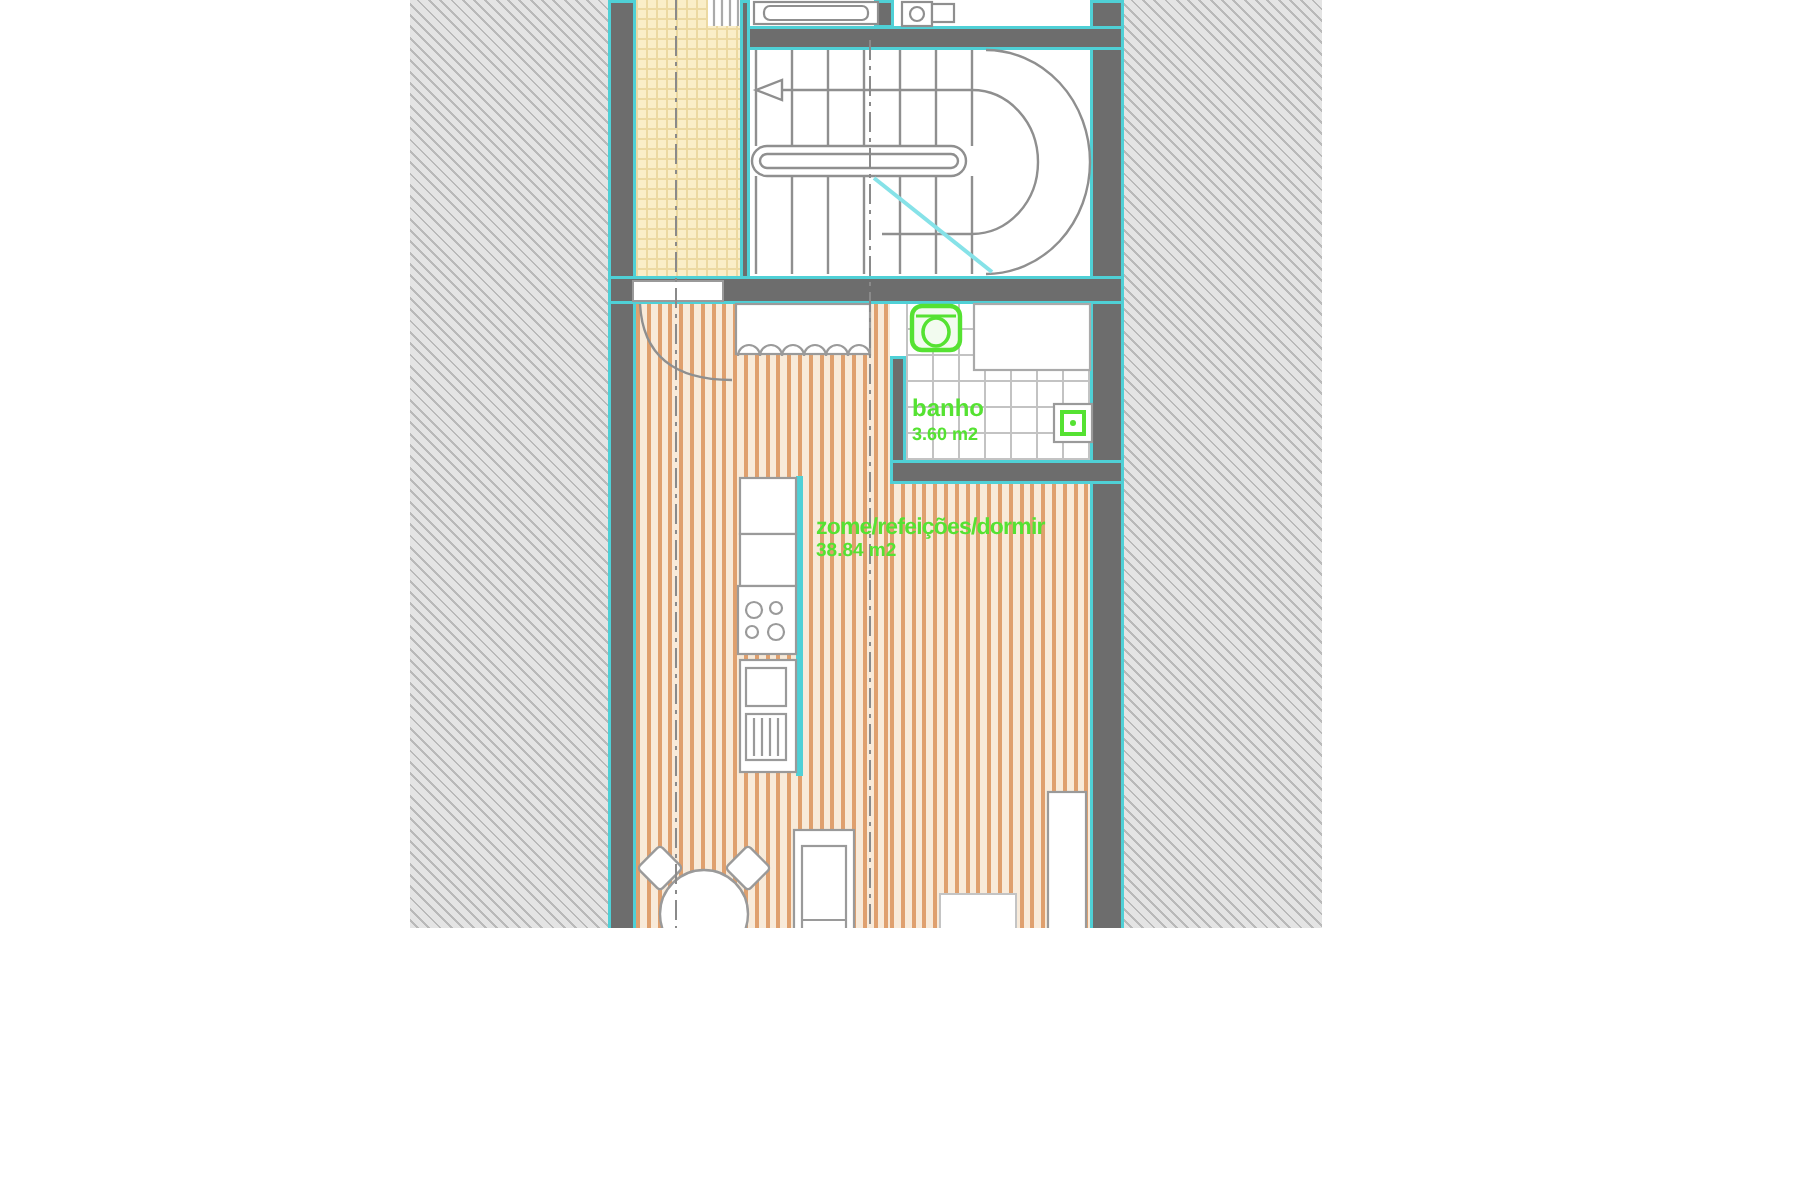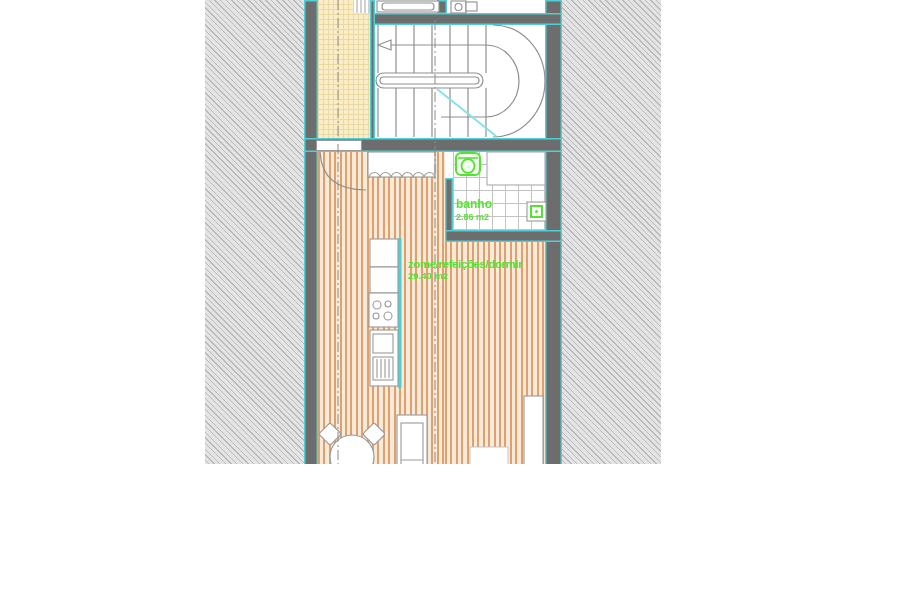--- a/index.html
+++ b/index.html
@@ -159,21 +159,21 @@
       <rect x="383" y="540" width="80" height="16" fill="#fff"></rect>
       <path d="M296,541 V566 M205,566 H296"></path>
       <path d="M562,541 V565 M562,565 H659"></path>
     </g>
 
     <path d="M338,0 V597 M435,20 V597" stroke="#8a8a8a" stroke-width="1" stroke-dasharray="10,3,2,3"></path>
   </svg>
 
   <div class="abs roomlabel" style="left:456px;top:198px;">
     <div style="font-size:12px;">banho</div>
-    <div class="area" style="font-size:9px;">2.86 m2</div>
+    <div class="area" style="font-size:9px;">3.60 m2</div>
   </div>
   <div class="abs roomlabel" style="left:408px;top:258px;">
     <div style="font-size:11.5px;letter-spacing:-0.4px;">zome/refeições/dormir</div>
-    <div class="area" style="font-size:9.5px;">29.40 m2</div>
+    <div class="area" style="font-size:9.5px;">38.84 m2</div>
   </div>
 
 
 </div>
 
 </body></html>

